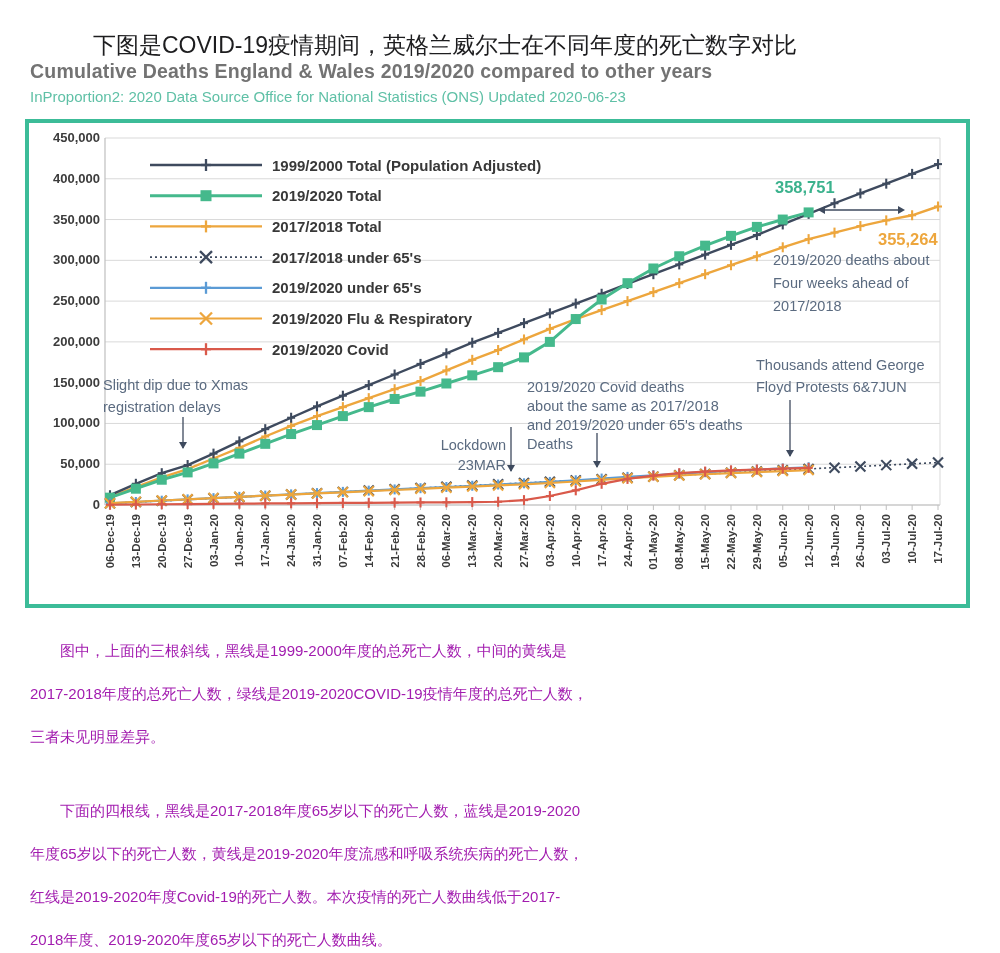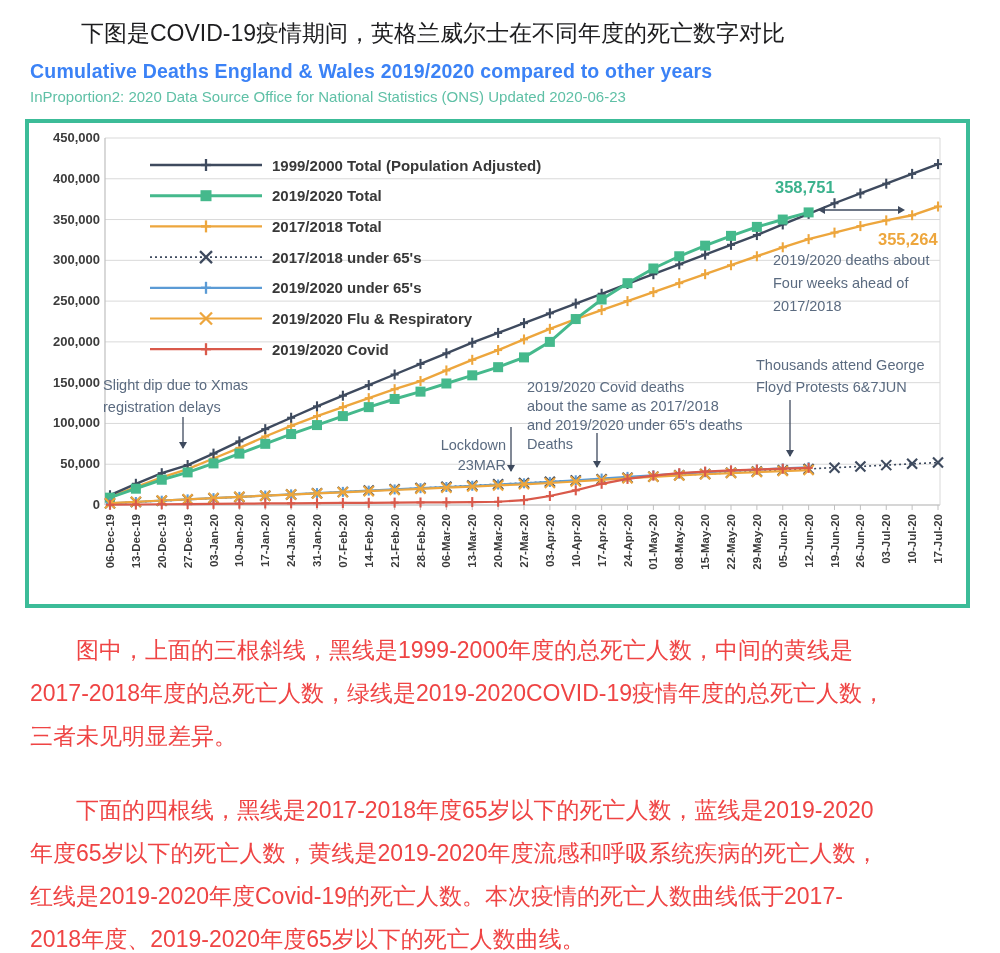--- a/index.html
+++ b/index.html
@@ -1,39 +1,39 @@
 <!DOCTYPE html>
 <html><head>
 <meta charset="utf-8">
 <style>
   html,body{margin:0;padding:0;background:#ffffff;}
   body{
     width:1000px;height:953px;position:relative;overflow:hidden;
     font-family:"Liberation Sans",sans-serif;
   }
   .intro{
-    position:absolute;left:31px;top:12px;width:945px;margin:4px;
+    position:absolute;left:31px;top:12px;width:945px;margin:16px;
     font-size:23px;line-height:34px;color:#1d1d1f;text-indent:2em;
   }
   .chart-title{
     position:absolute;left:30px;top:60px;margin:0;
-    font-size:19.5px;font-weight:bold;color:#3b82f6;letter-spacing:.2px;
+    font-size:19.5px;font-weight:bold;color:#737373;letter-spacing:.2px;
   }
   .chart-subtitle{
     position:absolute;left:30px;top:88px;margin:0;
     font-size:15px;font-weight:400;color:#5fc0a6;
   }
   .chart-box{
     position:absolute;left:25px;top:119px;width:937px;height:481px;
     border:4px solid #3cbc98;background:#fff;
   }
   .chart-box svg{display:block;}
   .para{
     position:absolute;left:30px;width:948px;margin:0;
-    font-size:23px;line-height:43px;color:#ef4444;
+    font-size:15px;line-height:43px;color:#a21caf;
     text-indent:2em;white-space:pre-line;
   }
   #para1{top:629px;}
   #para2{top:761px;margin-top:28px;}
 </style>
 </head>
 <body>
 
 <p class="intro">下图是COVID-19疫情期间，英格兰威尔士在不同年度的死亡数字对比</p>
 

